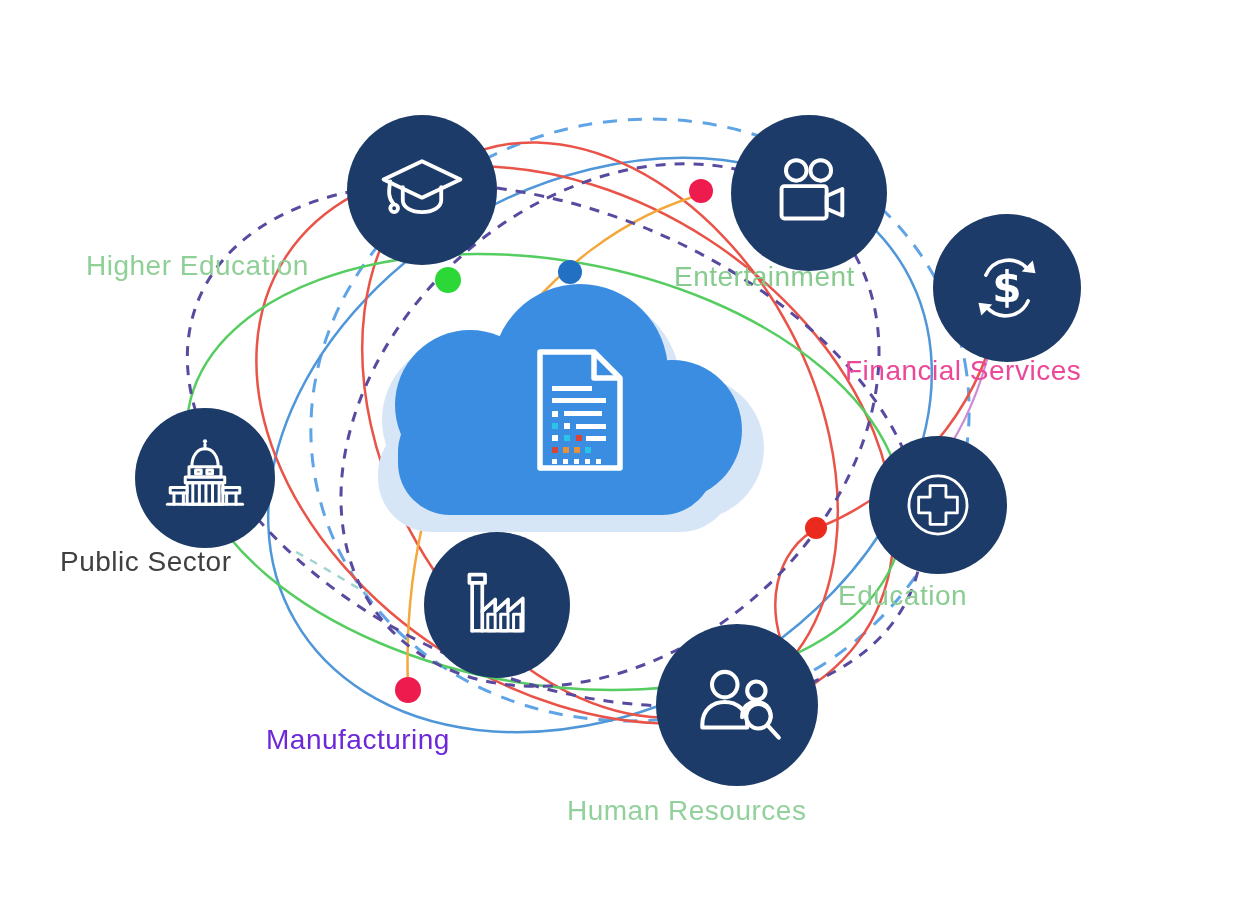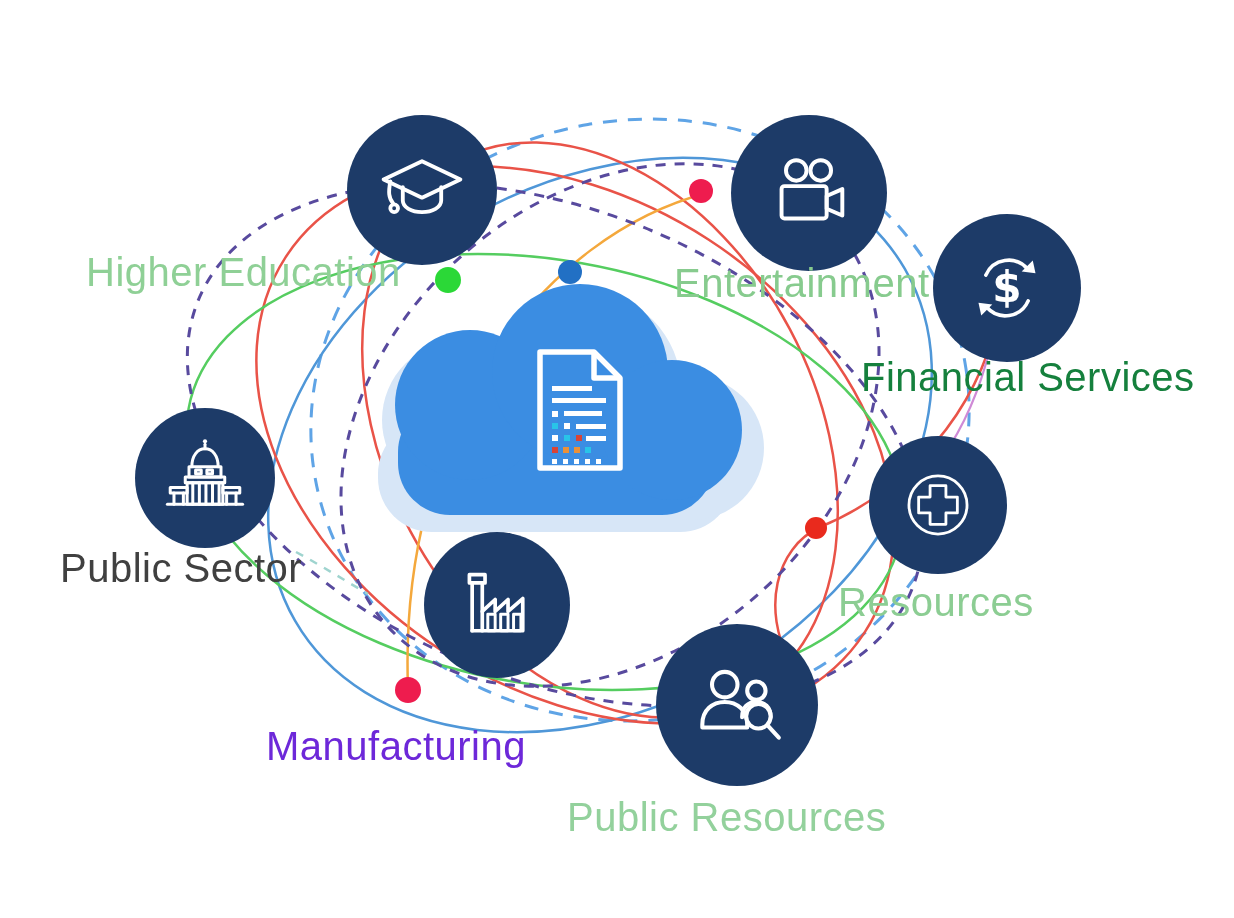--- a/index.html
+++ b/index.html
@@ -7,21 +7,21 @@
          font-family:"Liberation Sans",sans-serif;}
   .orbits{position:absolute;left:0;top:0;}
   .node{position:absolute;border-radius:50%;background:var(--navy,#1d3b68);
         display:flex;align-items:center;justify-content:center;}
   .icon path,.icon circle,.icon rect,.icon polygon,.icon ellipse,.icon line{
         stroke:#ffffff;fill:none;stroke-width:4;stroke-linecap:round;stroke-linejoin:round;}
   .icon .fillw{fill:#ffffff;stroke:none;}
   .icon .mask{fill:var(--navy,#1d3b68);}
   .icon .thin{stroke-width:3.2;}
   .glyph{fill:#ffffff;stroke:none;font-family:"DejaVu Sans",sans-serif;font-weight:700;}
-  .label{position:absolute;font-size:40px;letter-spacing:0.5px;white-space:nowrap;}
+  .label{position:absolute;font-size:28px;letter-spacing:0.5px;white-space:nowrap;}
   
   .n-he{left:347px;top:115px;width:150px;height:150px;}
   .n-en{left:731px;top:115px;width:156px;height:156px;}
   .n-fs{left:933px;top:214px;width:148px;height:148px;}
   .n-hc{left:869px;top:436px;width:138px;height:138px;}
   .n-hr{left:656px;top:624px;width:162px;height:162px;}
   .n-mf{left:424px;top:532px;width:146px;height:146px;}
   .n-ps{left:135px;top:408px;width:140px;height:140px;}
   
   .l-he{left:86px;top:250px;}
@@ -177,18 +177,18 @@
       <path class="thin" d="M37 55 V 78 M44 55 V 78 M51 55 V 78 M58 55 V 78 M65 55 V 78"></path>
       <rect x="13" y="60" width="18" height="6" class="thin"></rect>
       <rect x="69" y="60" width="18" height="6" class="thin"></rect>
       <path class="thin" d="M17 66 v12 M27 66 v12 M73 66 v12 M83 66 v12"></path>
       <path class="thin" d="M10 78 H 90"></path>
     </svg>
   </div>
 
   <div class="label l-he" style="color: rgb(143, 208, 150);">Higher Education</div>
   <div class="label l-en" style="color: rgb(135, 203, 142); text-align: right;">Entertainment</div>
-  <div class="label l-fs" style="color: #15803d; margin-left: 16px;">Financial Services</div>
-  <div class="label l-hc" style="color: rgb(140, 205, 147);">Resources</div>
-  <div class="label l-hr" style="color: rgb(147, 209, 156);">Public Resources</div>
+  <div class="label l-fs" style="color: #ec4899;">Financial Services</div>
+  <div class="label l-hc" style="color: rgb(140, 205, 147);">Education</div>
+  <div class="label l-hr" style="color: rgb(147, 209, 156);">Human Resources</div>
   <div class="label l-mf" style="color: #6d28d9;">Manufacturing</div>
   <div class="label l-ps" style="color: #404040;">Public Sector</div>
 </div>
 
 </body></html>

